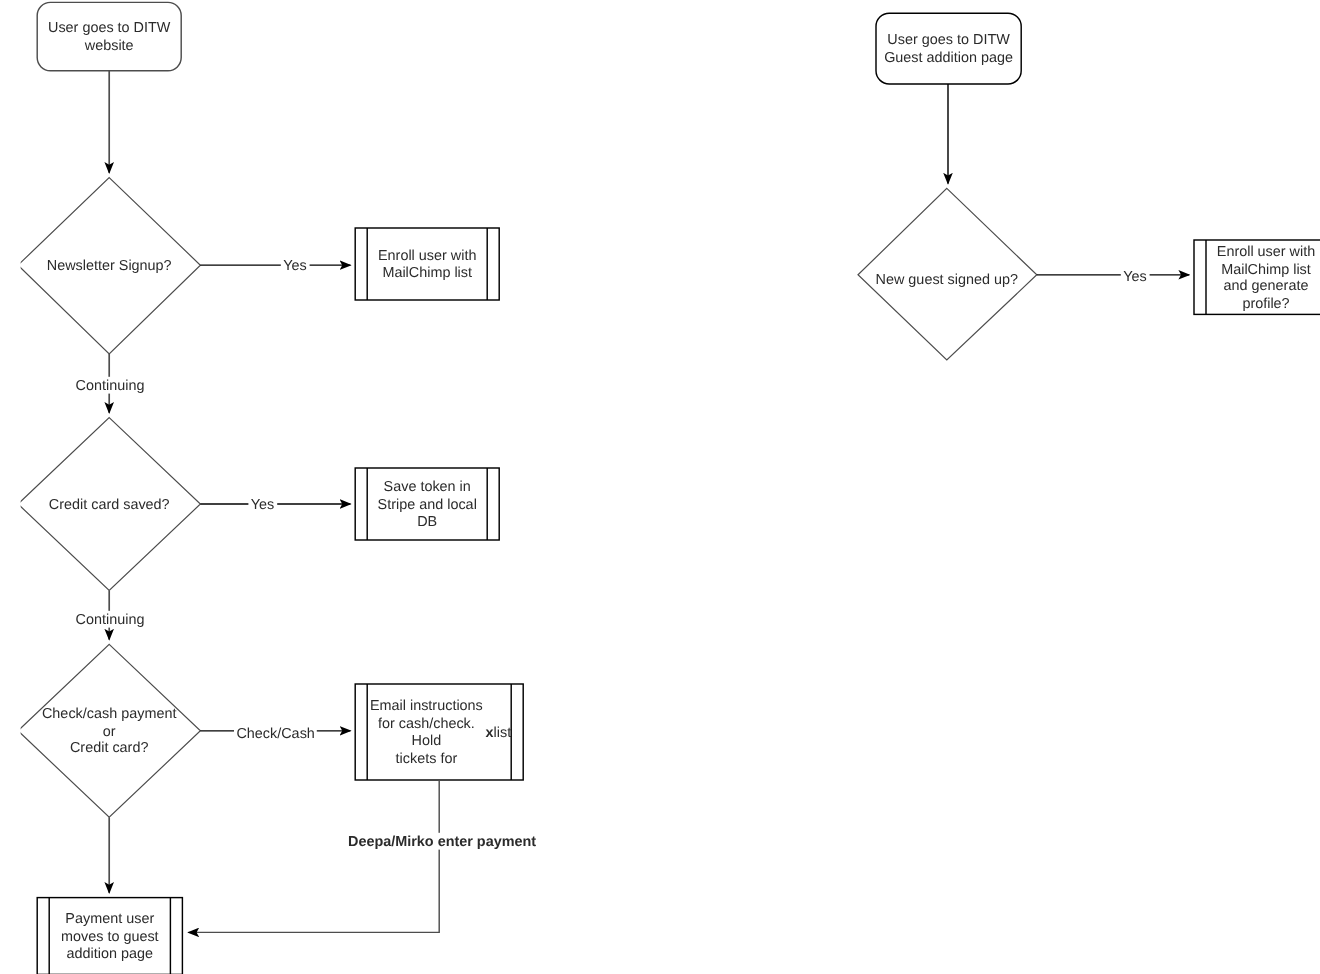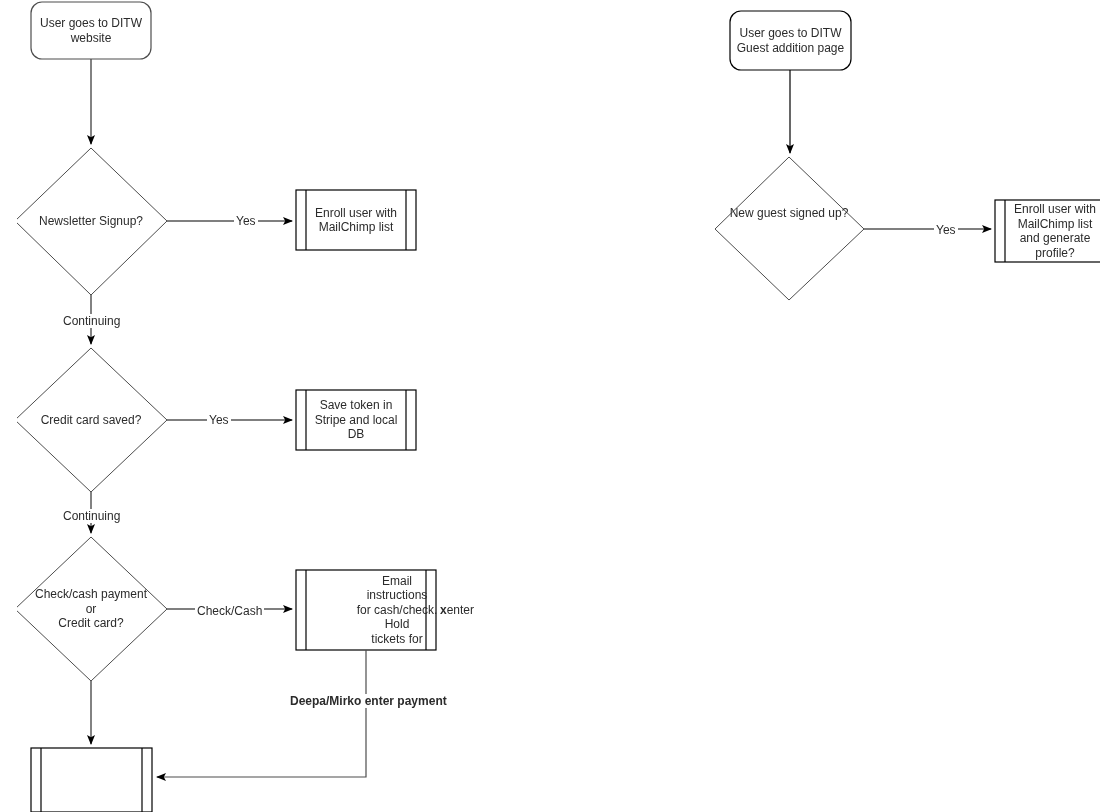--- a/index.html
+++ b/index.html
@@ -138,31 +138,34 @@
   <div class="node-text" style="left:-6px; top:399px; width:160px; height:42px;">Credit card saved?</div>
 
   <div class="node-text" style="left:289px; top:390px; width:100px; height:60px;">Save token in
 Stripe and local
 DB</div>
 
   <div class="node-text" style="left:-9px; top:580px; width:166px; height:58px;">Check/cash payment
 or
 Credit card?</div>
 
-  <div class="node-text" style="left:289px; top:570px; width:120px; height:80px;padding-left:48px;">
+  <div class="node-text" style="left:289px; top:570px; width:120px; height:80px;">
     <span>Email instructions
 for cash/check. Hold
-tickets for </span><span class="bold-inline">x</span><span> enter</span>
+tickets for </span><span class="bold-inline">x</span><span> list</span>
   </div>
 
+  <div class="node-text" style="left:24px; top:748px; width:101px; height:64px;">Payment user
+moves to guest
+addition page</div>
 
   <div class="node-text" style="left:709px; top:11px; width:129px; height:59px;">User goes to DITW
 Guest addition page</div>
 
-  <div class="node-text" style="left:692px; top:192px; width:160px; height:42px;">New guest signed up?</div>
+  <div class="node-text" style="left:692px; top:212px; width:160px; height:42px;">New guest signed up?</div>
 
   <div class="node-text" style="left:988px; top:200px; width:100px; height:62px;">Enroll user with
 MailChimp list
 and generate
 profile?</div>
 
   <div class="edge-label" style="left:217px; top:214px;">Yes</div>
 
   <div class="edge-label" style="left:44px; top:314px;">Continuing</div>
 

